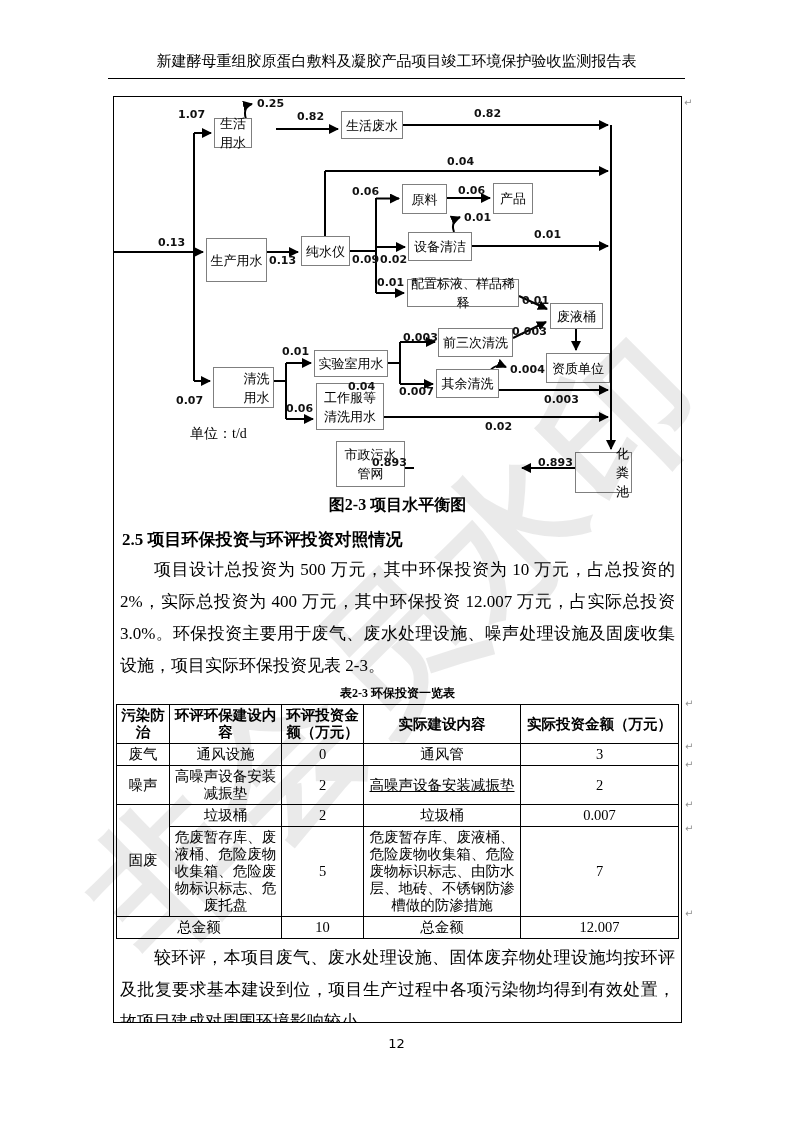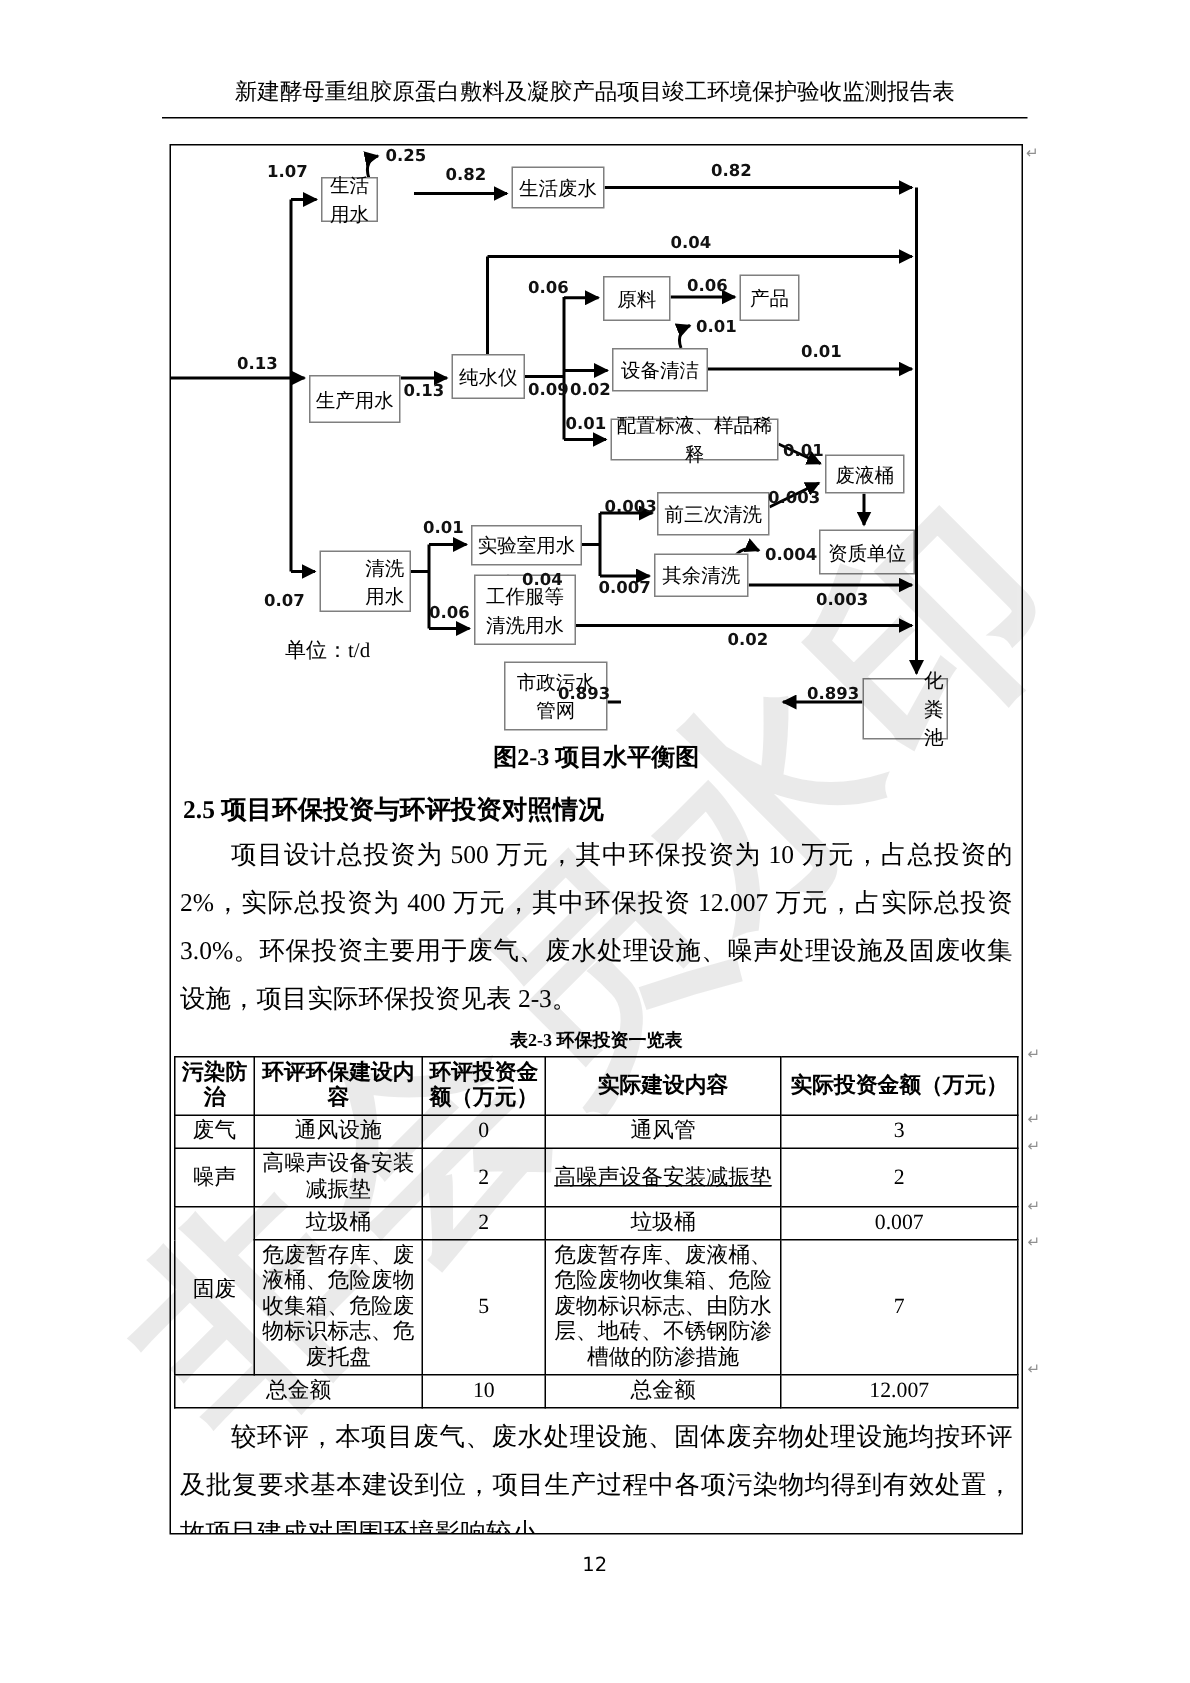--- a/index.html
+++ b/index.html
@@ -98,21 +98,21 @@
         <path class="flow" d="M132,22 C129,13 133,8 138,7"></path>
         <path class="flow" d="M340,135 C337,127 341,122 346,120"></path>
         <path class="flow" d="M374,277 C378,269 385,267 392,270"></path>
         <path class="flow" d="M228,302 C225,294 229,290 234,289"></path>
       </svg>
 
       <div class="dnode" style="left:100px;top:21px;width:38px;height:30px;">生活用水</div>
       <div class="dnode" style="left:227px;top:14px;width:62px;height:28px;">生活废水</div>
       <div class="dnode" style="left:288px;top:87px;width:45px;height:30px;">原料</div>
       <div class="dnode" style="left:379px;top:86px;width:40px;height:31px;">产品</div>
-      <div class="dnode" style="left:92px;top:141px;width:61px;height:32px;margin-top:12px;">生产用水</div>
+      <div class="dnode" style="left:92px;top:141px;width:61px;height:44px;">生产用水</div>
       <div class="dnode" style="left:187px;top:139px;width:49px;height:30px;">纯水仪</div>
       <div class="dnode" style="left:294px;top:135px;width:64px;height:29px;">设备清洁</div>
       <div class="dnode" style="left:293px;top:182px;width:112px;height:28px;">配置标液、样品稀释</div>
       <div class="dnode" style="left:436px;top:206px;width:53px;height:26px;">废液桶</div>
       <div class="dnode" style="left:324px;top:231px;width:75px;height:29px;">前三次清洗</div>
       <div class="dnode" style="left:200px;top:253px;width:74px;height:27px;">实验室用水</div>
       <div class="dnode" style="left:432px;top:256px;width:64px;height:30px;">资质单位</div>
       <div class="dnode" style="left:322px;top:272px;width:63px;height:29px;">其余清洗</div>
       <div class="dnode" style="left:99px;top:270px;width:61px;height:41px;padding-left:28px;">清洗用水</div>
       <div class="dnode" style="left:202px;top:286px;width:68px;height:47px;">工作服等清洗用水</div>

